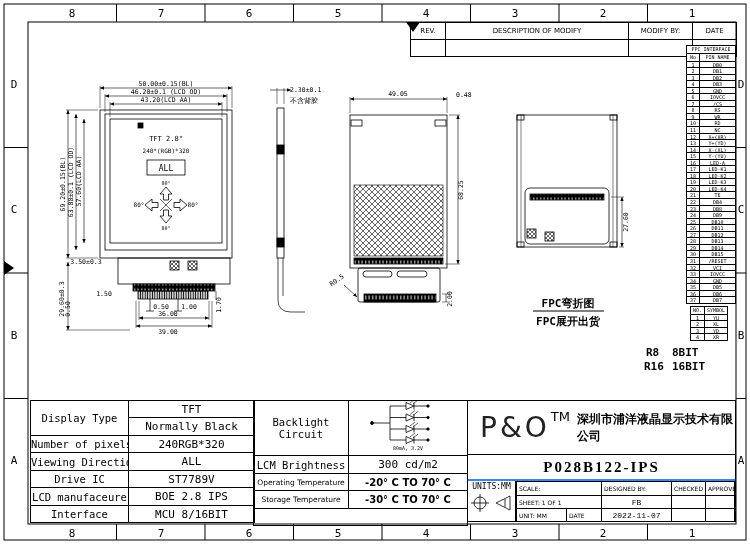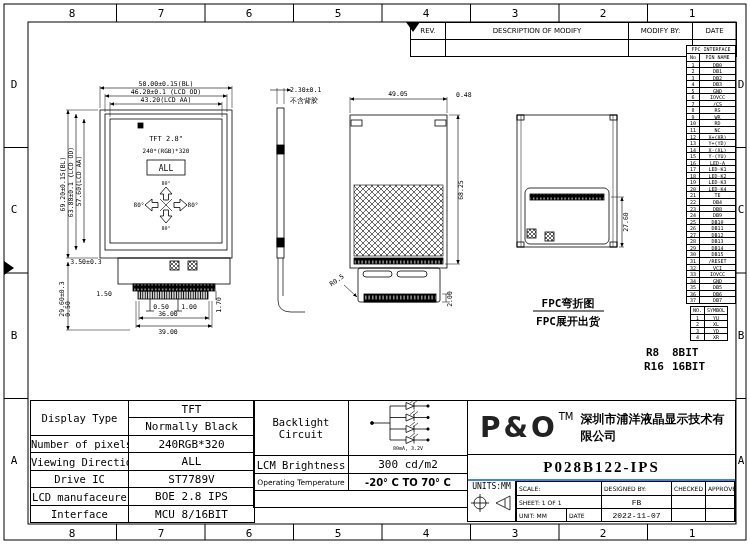--- a/index.html
+++ b/index.html
@@ -34,22 +34,22 @@
   .specR{left:253px;top:400px;}
   .specR table{width:214px;}
   .spec-label{font-size:10.5px;text-align:center;}
   .spec-value{font-size:11px;text-align:center;}
   .spec-small{font-size:7.5px;text-align:center;font-family:"DejaVu Sans",sans-serif;margin-top:20px;}
   .spec-temp{font-size:10px;font-weight:bold;text-align:center;font-family:"DejaVu Sans",sans-serif;}
 
   
   .tb{left:467px;top:400px;width:269px;height:122px;border:1px solid #000;box-sizing:border-box;background:transparent;}
   .tb-logo{height:54px;border-bottom:1px solid #000;display:flex;align-items:center;padding-left:12px;box-sizing:border-box;}
-  .logo-text{font-family:"DejaVu Sans",sans-serif;font-size:28px;font-weight:700;letter-spacing:3px;color:#222;}
-  .logo-tm{font-size:10px;position:relative;top:-11px;left:1px;font-family:"DejaVu Sans",sans-serif;}
+  .logo-text{font-family:"DejaVu Sans",sans-serif;font-size:28px;font-weight:400;letter-spacing:3px;color:#222;}
+  .logo-tm{font-size:13px;position:relative;top:-11px;left:1px;font-family:"DejaVu Sans",sans-serif;}
   .company{font-size:12px;font-weight:bold;margin-left:8px;font-family:"DejaVu Sans","Liberation Sans",sans-serif;}
   .tb-part{height:26px;border-bottom:2px solid #3b82f6;display:flex;align-items:center;justify-content:center;
            font-family:"Liberation Serif",serif;font-size:15px;font-weight:bold;letter-spacing:2px;box-sizing:border-box;}
   .tb-bottom{display:flex;height:40px;justify-content:center;}
   .tb-units{width:49px;border-right:1px solid #000;box-sizing:border-box;font-size:8px;text-align:center;padding-top:1px;}
   .tb-grid table{width:218px;height:40px;}
   .tb-grid td{font-size:6px;font-family:"DejaVu Sans",sans-serif;padding-left:2px;}
   .tb-grid .val{font-family:Liberation Mono, monospace;font-size:8px;text-align:center;padding-left:0;margin-top:20px;}
 </style>
 </head>
@@ -603,20 +603,24 @@
         </td>
       </tr>
       <tr style="height:18px">
         <td class="spec-label">LCM Brightness</td>
         <td class="spec-value">300 cd/m2</td>
       </tr>
       <tr style="height:17px">
         <td class="spec-small">Operating Temperature</td>
         <td class="spec-temp">-20° C TO 70° C</td>
       </tr>
+      <tr style="height:18px">
+        <td class="spec-small">Storage Temperature</td>
+        <td class="spec-temp">-30° C TO 70° C</td>
+      </tr>
       <tr style="height:17px">
         <td colspan="2"></td>
       </tr>
     </tbody>
       </table>
   </div>
 
   <div class="abs tb">
     <div class="tb-logo">
       <span class="logo-text">P&amp;O</span>

